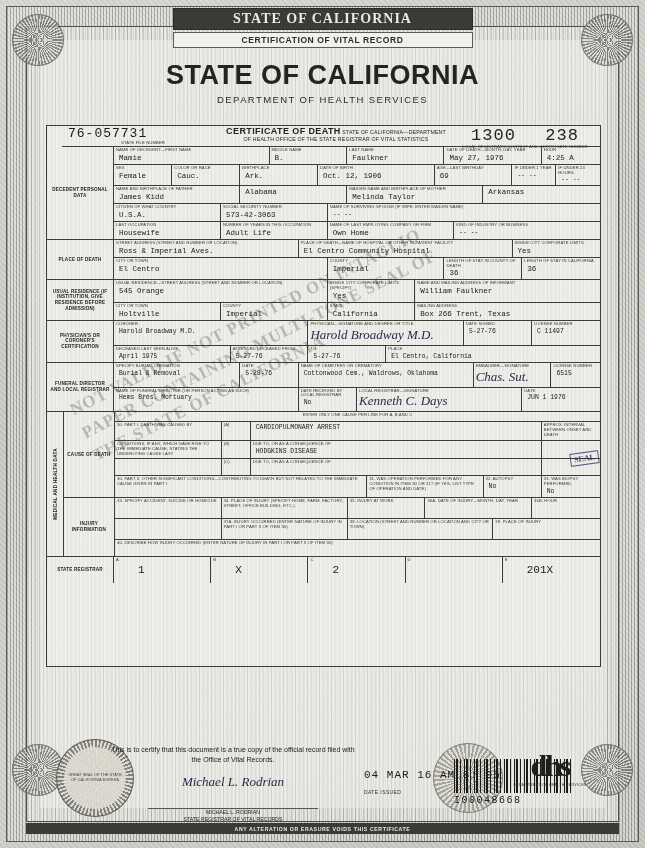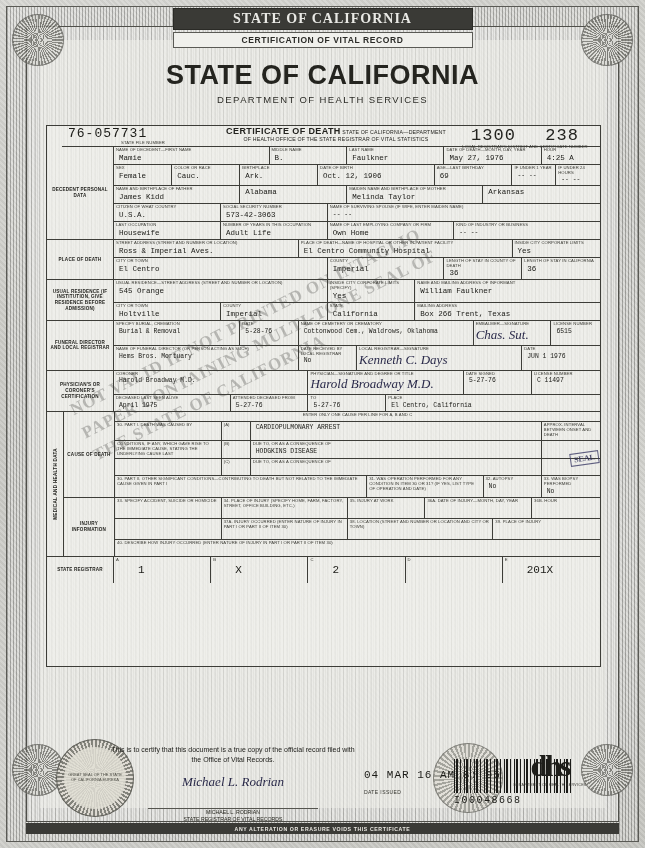--- a/index.html
+++ b/index.html
@@ -375,20 +375,59 @@
             </div>
           <div class="c" style="width:38%">
               <span class="sub">MAILING ADDRESS</span>
               <span class="val">Box 266   Trent, Texas</span>
             </div>
         </div>
       </div>
     </div>
 
     <div class="sectrow">
+      <div class="sidelabel">PHYSICIAN'S OR CORONER'S CERTIFICATION</div>
+      <div class="rows">
+        <div class="r">
+          <div class="c" style="width:40%">
+              <span class="sub">CORONER</span>
+              <span class="val sm">Harold Broadway M.D.</span>
+            </div>
+          <div class="c" style="width:32%"><span class="sub">PHYSICIAN—SIGNATURE AND DEGREE OR TITLE</span><span class="script">Harold Broadway M.D.</span></div>
+          <div class="c" style="width:14%">
+              <span class="sub">DATE SIGNED</span>
+              <span class="val sm">5-27-76</span>
+            </div>
+          <div class="c" style="width:14%">
+              <span class="sub">LICENSE NUMBER</span>
+              <span class="val sm">C 11497</span>
+            </div>
+        </div>
+        <div class="r">
+          <div class="c" style="width:24%">
+              <span class="sub">DECEASED LAST SEEN ALIVE</span>
+              <span class="val sm">April 1975</span>
+            </div>
+          <div class="c" style="width:16%">
+              <span class="sub">ATTENDED DECEASED FROM</span>
+              <span class="val sm">5-27-76</span>
+            </div>
+          <div class="c" style="width:16%">
+              <span class="sub">TO</span>
+              <span class="val sm">5-27-76</span>
+            </div>
+          <div class="c" style="width:44%">
+              <span class="sub">PLACE</span>
+              <span class="val sm">El Centro, California</span>
+            </div>
+        </div>
+      </div>
+    </div>
+
+    <div class="sectrow">
       <div class="sidelabel">FUNERAL DIRECTOR AND LOCAL REGISTRAR</div>
       <div class="rows">
         <div class="r">
           <div class="c" style="width:26%">
               <span class="sub">SPECIFY BURIAL, CREMATION</span>
               <span class="val sm">Burial &amp; Removal</span>
             </div>
           <div class="c" style="width:12%">
               <span class="sub">DATE</span>
               <span class="val sm">5-28-76</span>
@@ -409,59 +448,20 @@
               <span class="val sm">Hems Bros. Mortuary</span>
             </div>
           <div class="c" style="width:12%">
               <span class="sub">DATE RECEIVED BY LOCAL REGISTRAR</span>
               <span class="val sm">No</span>
             </div>
           <div class="c" style="width:34%"><span class="sub">LOCAL REGISTRAR—SIGNATURE</span><span class="script">Kenneth C. Days</span></div>
           <div class="c" style="width:16%">
               <span class="sub">DATE</span>
               <span class="val sm">JUN 1 1976</span>
-            </div>
-        </div>
-      </div>
-    </div>
-
-    <div class="sectrow">
-      <div class="sidelabel">PHYSICIAN'S OR CORONER'S CERTIFICATION</div>
-      <div class="rows">
-        <div class="r">
-          <div class="c" style="width:40%">
-              <span class="sub">CORONER</span>
-              <span class="val sm">Harold Broadway M.D.</span>
-            </div>
-          <div class="c" style="width:32%"><span class="sub">PHYSICIAN—SIGNATURE AND DEGREE OR TITLE</span><span class="script">Harold Broadway M.D.</span></div>
-          <div class="c" style="width:14%">
-              <span class="sub">DATE SIGNED</span>
-              <span class="val sm">5-27-76</span>
-            </div>
-          <div class="c" style="width:14%">
-              <span class="sub">LICENSE NUMBER</span>
-              <span class="val sm">C 11497</span>
-            </div>
-        </div>
-        <div class="r">
-          <div class="c" style="width:24%">
-              <span class="sub">DECEASED LAST SEEN ALIVE</span>
-              <span class="val sm">April 1975</span>
-            </div>
-          <div class="c" style="width:16%">
-              <span class="sub">ATTENDED DECEASED FROM</span>
-              <span class="val sm">5-27-76</span>
-            </div>
-          <div class="c" style="width:16%">
-              <span class="sub">TO</span>
-              <span class="val sm">5-27-76</span>
-            </div>
-          <div class="c" style="width:44%">
-              <span class="sub">PLACE</span>
-              <span class="val sm">El Centro, California</span>
             </div>
         </div>
       </div>
     </div>
 
     <div class="sectrow" style="border-bottom:none">
       <div class="vertlabel">
           <span>MEDICAL AND HEALTH DATA</span>
         </div>
       <div style="flex:1">

